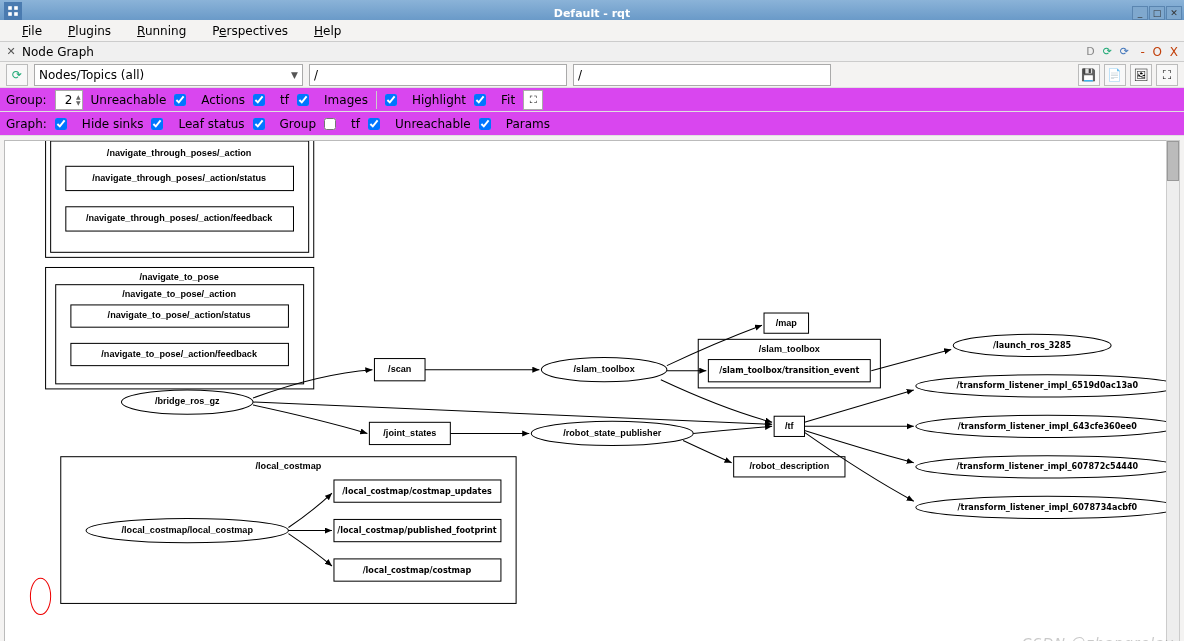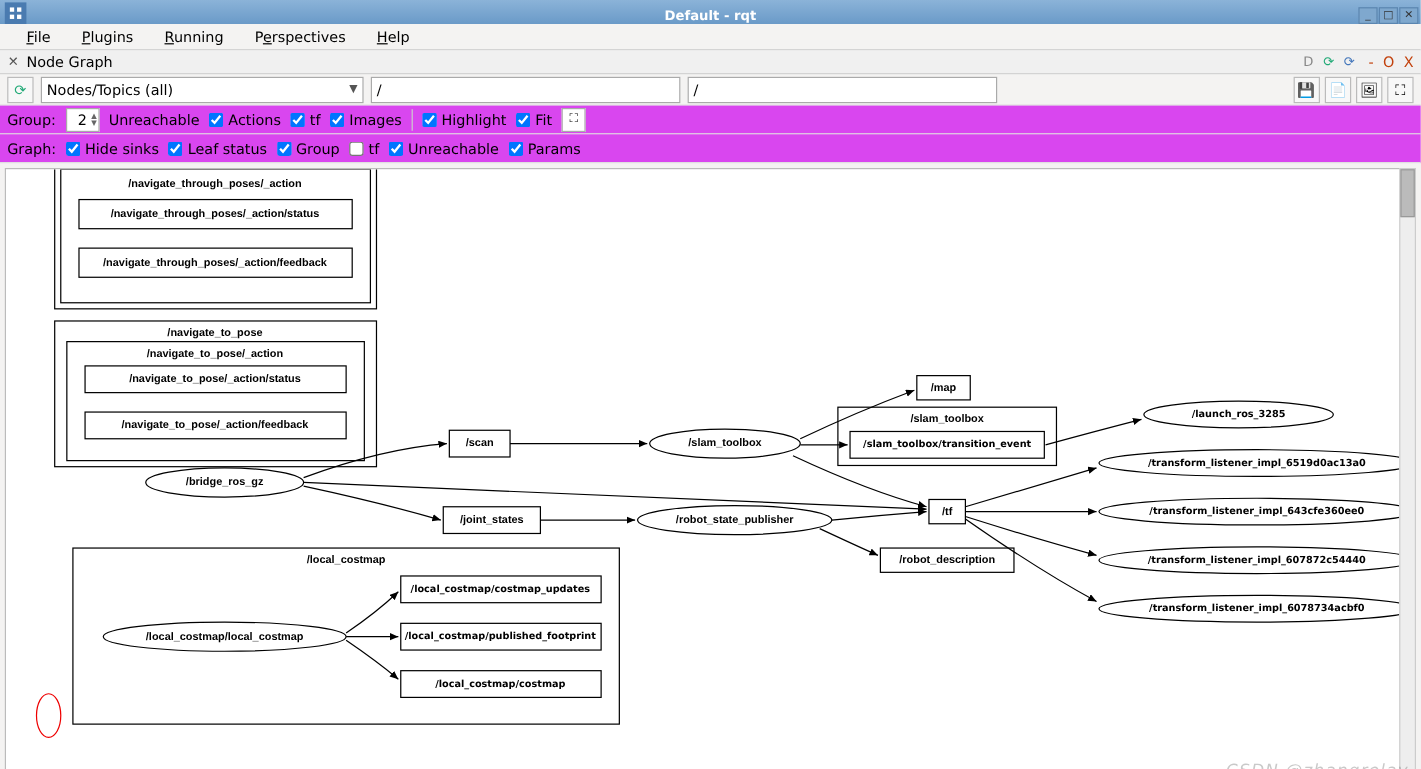--- a/index.html
+++ b/index.html
@@ -26,21 +26,21 @@
 .combo { height: 22px; border: 1px solid #aaa; background: #fff; display: flex; align-items: center; padding: 0 4px; min-width: 0; }
 .combo.sel { width: 269px; justify-content: space-between; }
 .combo .arrow { font-size: 9px; color: #555; }
 .textin { height: 22px; border: 1px solid #aaa; background: #fff; padding: 0 4px; flex: 0 0 258px; display: flex; align-items: center; }
 .rightbtns { margin-left: auto; display: flex; gap: 4px; }
 
 .toolbar2, .toolbar3 { height: 24px; background: #d946ef; display: flex; align-items: center; padding: 2px 6px; gap: 8px; border-bottom: 1px solid #e0e0e0; }
 .lbl { font-size: 12px; }
 .spin { width: 28px; height: 20px; border: 1px solid #aaa; background: #fff; display: flex; align-items: center; justify-content: center; position: relative; }
 .spin .arrows { position: absolute; right: 1px; display: flex; flex-direction: column; font-size: 6px; line-height: 6px; color: #666; }
-.chk { display: flex; align-items: center; gap: 4px; font-size: 12px; }
+.chk { display: flex; align-items: center; gap: 15px; font-size: 12px; }
 .chk input { width: 12px; height: 12px; }
 .sep { width: 1px; height: 18px; background: #ccc; }
 .fitbtn { width: 20px; height: 20px; border: 1px solid #aaa; background: #fff; display: inline-flex; align-items: center; justify-content: center; font-size: 10px; }
 
 .canvas-wrap { position: relative; height: 521px; background: #f4f3f2; padding: 4px; }
 .canvas { background: #fff; border: 1px solid #bbb; width: 100%; height: 100%; position: relative; overflow: hidden; }
 .scrollbar-v { position: absolute; right: 4px; top: 4px; width: 14px; bottom: 4px; background: #eee; border: 1px solid #ccc; }
 .scrollbar-v .thumb { position: absolute; top: 0; left: 0; right: 0; height: 40px; background: #bbb; border: 1px solid #999; }
 
 .graph-svg { position: absolute; top: 0; left: 0; width: 100%; height: 100%; }

